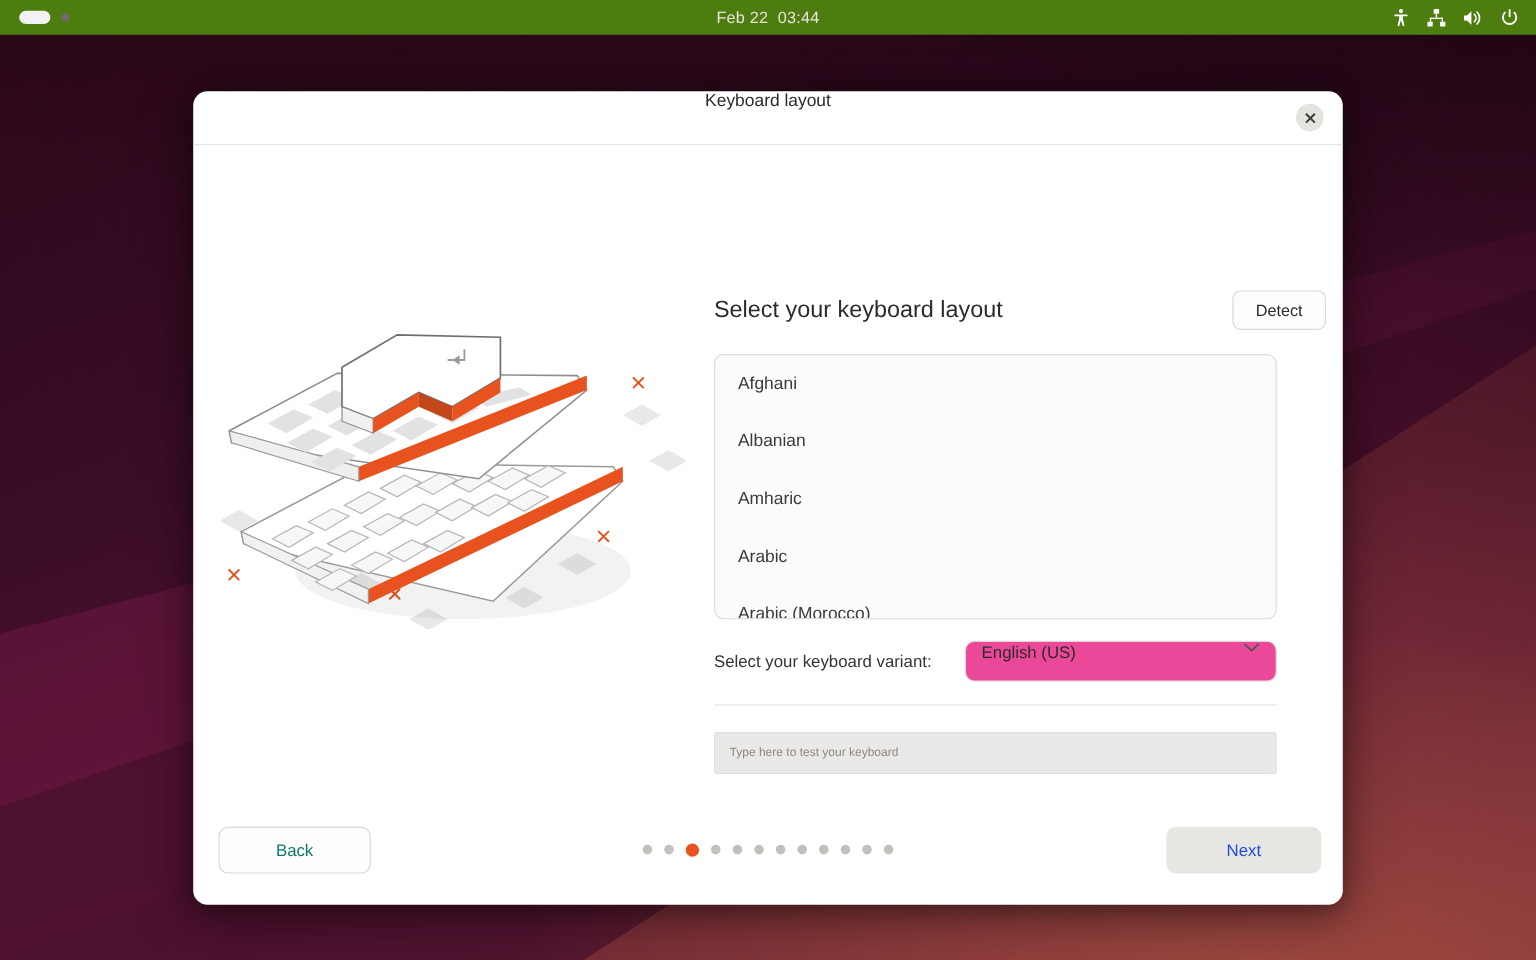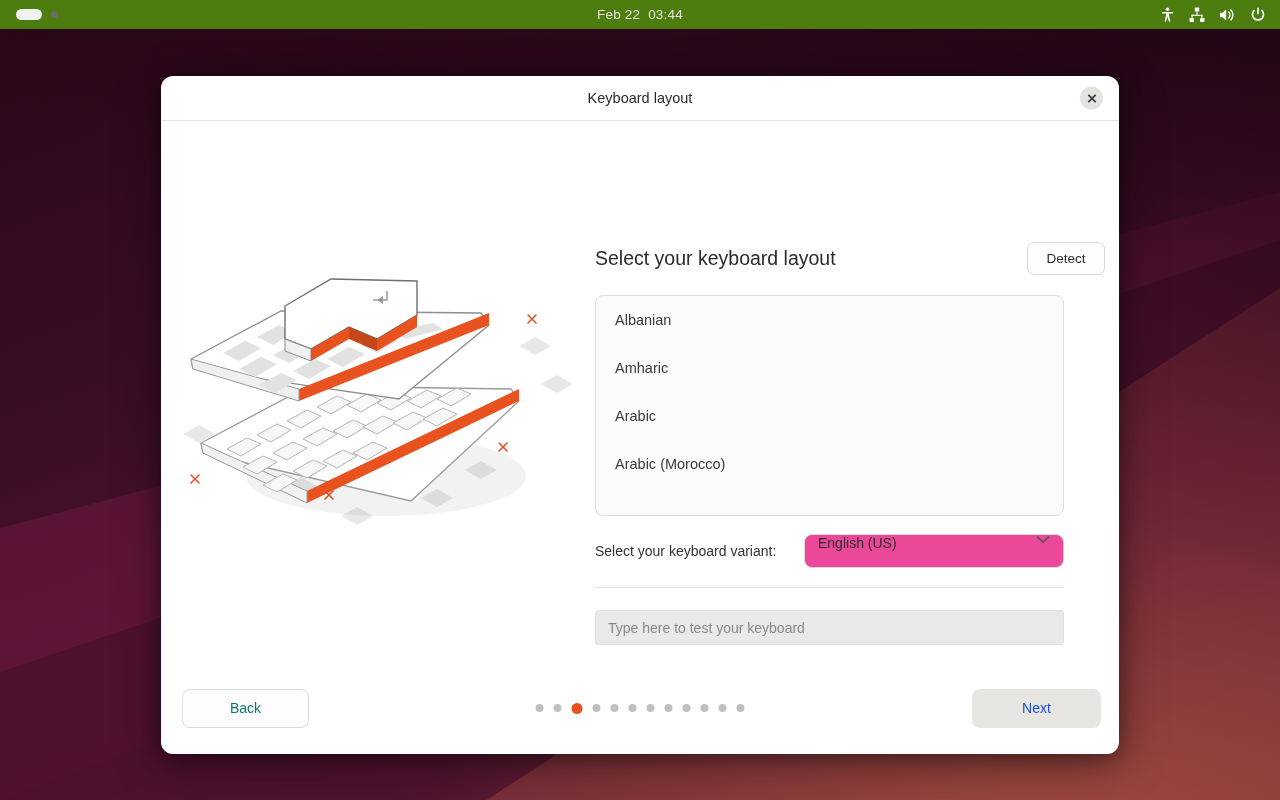--- a/index.html
+++ b/index.html
@@ -74,21 +74,21 @@
     display: flex; flex-direction: column;
     overflow: hidden;
   }
 
   
   #dlg-header {
     position: relative;
     height: 45px;
     flex: 0 0 45px;
     border-bottom: 1px solid #e6e4e1;
-    display: flex; align-items: center; justify-content: center;
+    display: flex; justify-content: center;
   }
   #dlg-title { font-size: 14.5px; color: #2b2b2b; }
   #close-btn {
     position: absolute; right: 16px; top: 50%;
     transform: translateY(-50%);
     width: 23px; height: 23px; border-radius: 50%;
     background: #e5e3e0;
     border: none; cursor: pointer;
     display: flex; align-items: center; justify-content: center;
   }
@@ -169,21 +169,21 @@
     background: #e6e4e1;
   }
 
   #test-input {
     margin-top: 22px;
     width: 469px; height: 35px;
     background: #ebe9e7;
     border: 1px solid #e2e0dd;
     border-radius: 3px;
     padding: 0 12px;
-    font-family: inherit; font-size: 14px; color: #2b2b2b;
+    font-family: inherit; font-size: 10px; color: #2b2b2b;
   }
   #test-input::placeholder { color: #8c8884; }
 
   
   #dlg-footer {
     flex: 0 0 92px;
     position: relative;
     display: flex; align-items: center;
   }
   #back-btn {
@@ -385,20 +385,21 @@
       </div>
 
       <div id="pane">
 
         <div class="pane-head">
           <div id="pane-heading">Select your keyboard layout</div>
           <button id="detect-btn">Detect</button>
         </div>
 
         <div id="layout-list">
+            <div class="layout-row">Afghani</div>
             <div class="layout-row">Albanian</div>
             <div class="layout-row">Amharic</div>
             <div class="layout-row">Arabic</div>
             <div class="layout-row">Arabic (Morocco)</div>
           </div>
 
         <div id="variant-row">
           <span id="variant-label">Select your keyboard variant:</span>
           <div id="variant-select">
             <span id="variant-value">English (US)</span>

